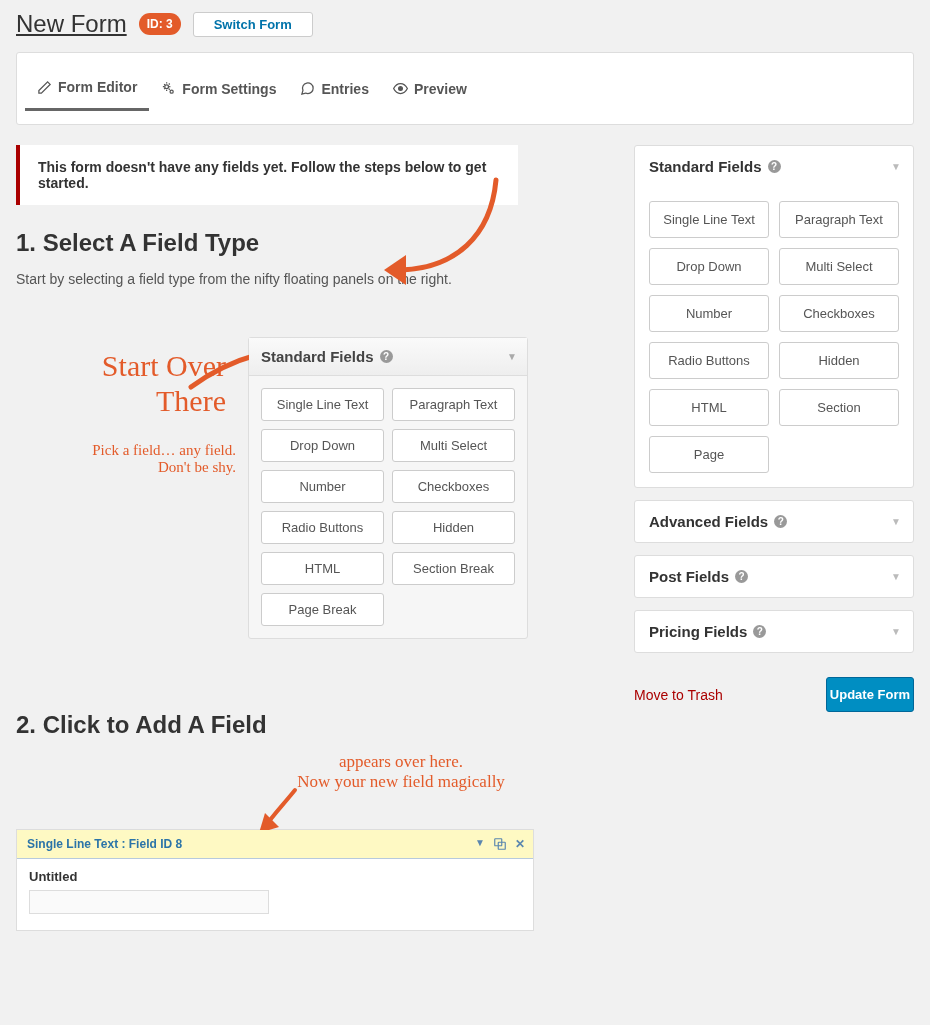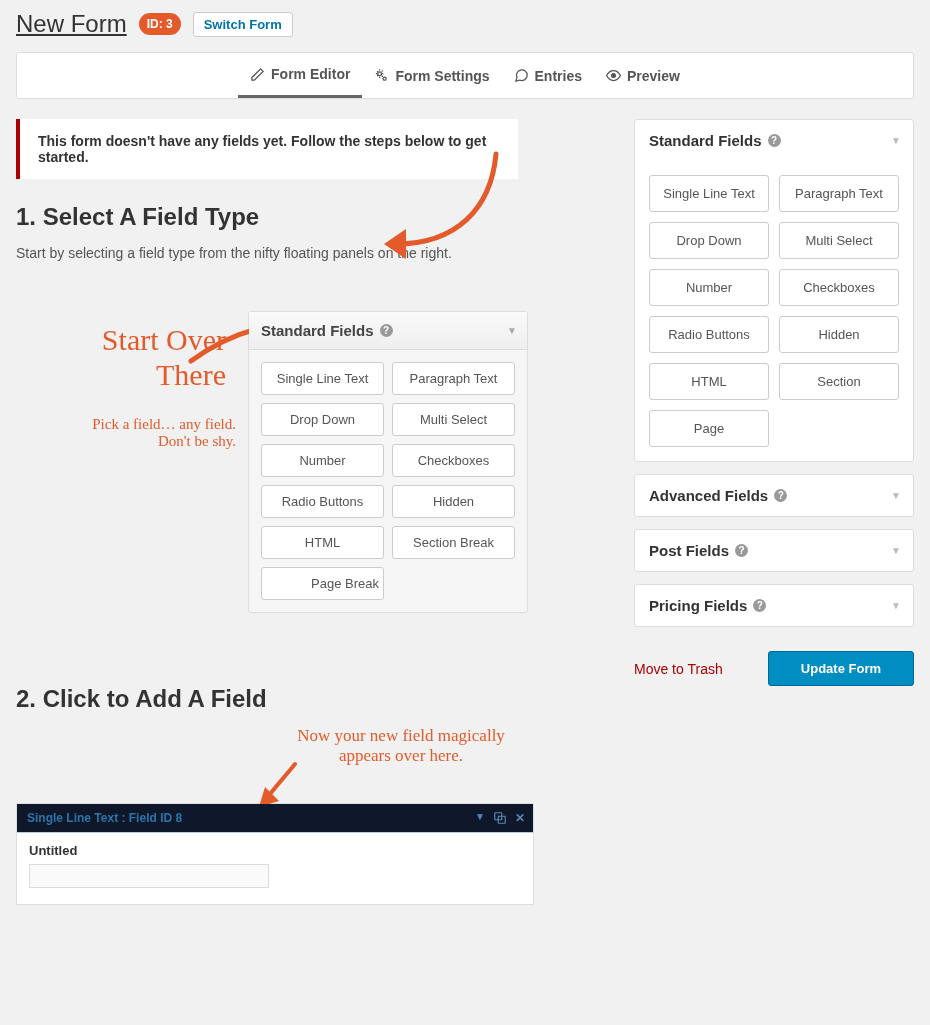--- a/index.html
+++ b/index.html
@@ -12,26 +12,26 @@
     padding: 10px 16px;
   }
   .header-row { display: flex; align-items: center; gap: 12px; margin-bottom: 14px; }
   .page-title { font-size: 24px; font-weight: 400; color: #333; text-decoration: underline; }
   .id-badge {
     background: #e35b2a; color: #fff; font-size: 12px; font-weight: 700;
     padding: 4px 8px; border-radius: 11px;
   }
   .switch-btn {
     background: #fff; border: 1px solid #ccc; color: #0073aa;
-    padding: 4px 10px; border-radius: 3px; font-size: 13px; font-weight: 600;
+    padding: 4px 20px; border-radius: 3px; font-size: 13px; font-weight: 600;
   }
 
   .tabs {
     background: #fff; border: 1px solid #ddd; border-radius: 3px;
-    display: flex; padding: 0 8px; margin-bottom: 20px; justify-content: center;
+    display: flex; padding: 13px 8px; margin-bottom: 20px;
   }
   .tab {
     padding: 13px 12px; display: flex; align-items: center; gap: 6px;
     font-size: 14px; font-weight: 600; color: #555; cursor: pointer;
   }
   .tab.active { border-bottom: 3px solid #666; }
   .tab-icon { width: 15px; height: 15px; display: inline-block; }
 
   .columns { display: flex; gap: 17px; align-items: flex-start; }
   .left { flex: 1; min-width: 0; }
@@ -82,26 +82,26 @@
   .right .panel-head2 .chev { position:absolute; right:12px; color:#bbb; font-size:10px; }
   .right .opened { border-bottom: 0; }
   .right .field-grid { padding: 14px; gap: 10px; }
   .right .field-btn { padding: 10px 4px; }
   .right .page-solo { grid-column: 1; }
 
   .actions { display:flex; justify-content:space-between; align-items:center; margin-top: 24px; }
   .trash { color:#a00; font-size:14px; }
   .update-btn {
     background:#008ec2; border:1px solid #006799; color:#fff; font-weight:700;
-    padding: 9px 32px; border-radius:3px; font-size:13px;
+    padding: 9px 3px; border-radius:3px; font-size:13px;
   }
 
   .field-row-wrap { position:relative; max-width: 518px; margin-top: 30px; border:1px solid #ddd; }
   .field-row {
-    background: #0f172a; border-bottom: 1px solid #b7cadd;
+    background: #fef9c3; border-bottom: 1px solid #b7cadd;
     padding: 7px 10px; display:flex; align-items:center; color:#2b74a8;
     font-size: 12px; font-weight:700; position:relative;
   }
   .field-row .row-icons { position:absolute; right:8px; display:flex; gap:8px; color:#5a86af; }
   .field-body { background:#fff; padding: 10px 12px 16px; }
   .field-body .lbl { font-weight:700; color:#333; margin-bottom:6px; font-size:13px; }
   .field-body input {
     width: 240px; border:1px solid #ddd; background:#fafafa; padding:4px 6px; height:24px;
   }
 
@@ -192,31 +192,31 @@
             <div class="field-btn">Single Line Text</div>
             <div class="field-btn">Paragraph Text</div>
             <div class="field-btn">Drop Down</div>
             <div class="field-btn">Multi Select</div>
             <div class="field-btn">Number</div>
             <div class="field-btn">Checkboxes</div>
             <div class="field-btn">Radio Buttons</div>
             <div class="field-btn">Hidden</div>
             <div class="field-btn">HTML</div>
             <div class="field-btn">Section Break</div>
-            <div class="field-btn" style="grid-column: 1; text-align: right;">Page Break</div>
+            <div class="field-btn" style="grid-column: 1;">Page Break</div>
           </div>
       </div>
     </div>
 
     <div class="h-step">2. Click to Add A Field</div>
 
     <div class="field-row-wrap" style="margin-top:90px;">
       <div class="hand mid" style="left:264px; top:-78px; width:240px;">
+        <div>appears over here.</div>
         <div>Now your new field magically</div>
-        <div>appears over here.</div>
       </div>
       <svg class="arrow" style="left:238px; top:-45px; width:50px; height:50px; stroke-width:4;" viewBox="0 0 50 50">
         <path d="M40 5 C 28 20, 18 30, 10 42"></path>
         <polygon class="head" points="4,48 10,28 24,42"></polygon>
       </svg>
       <svg class="cursor-ptr" style="left:244px; top:7px;" viewBox="0 0 14 18">
           <path fill="#000" d="M0 0 L0 14 L3.5 11 L6 17 L8.5 16 L6 10 L10 10 Z"></path>
           <path fill="#fff" d="M1 2 L1 11.5 L3.5 9.5 L6 15 L7 14.5 L4.5 9 L8 9 Z"></path>
         </svg>
 

